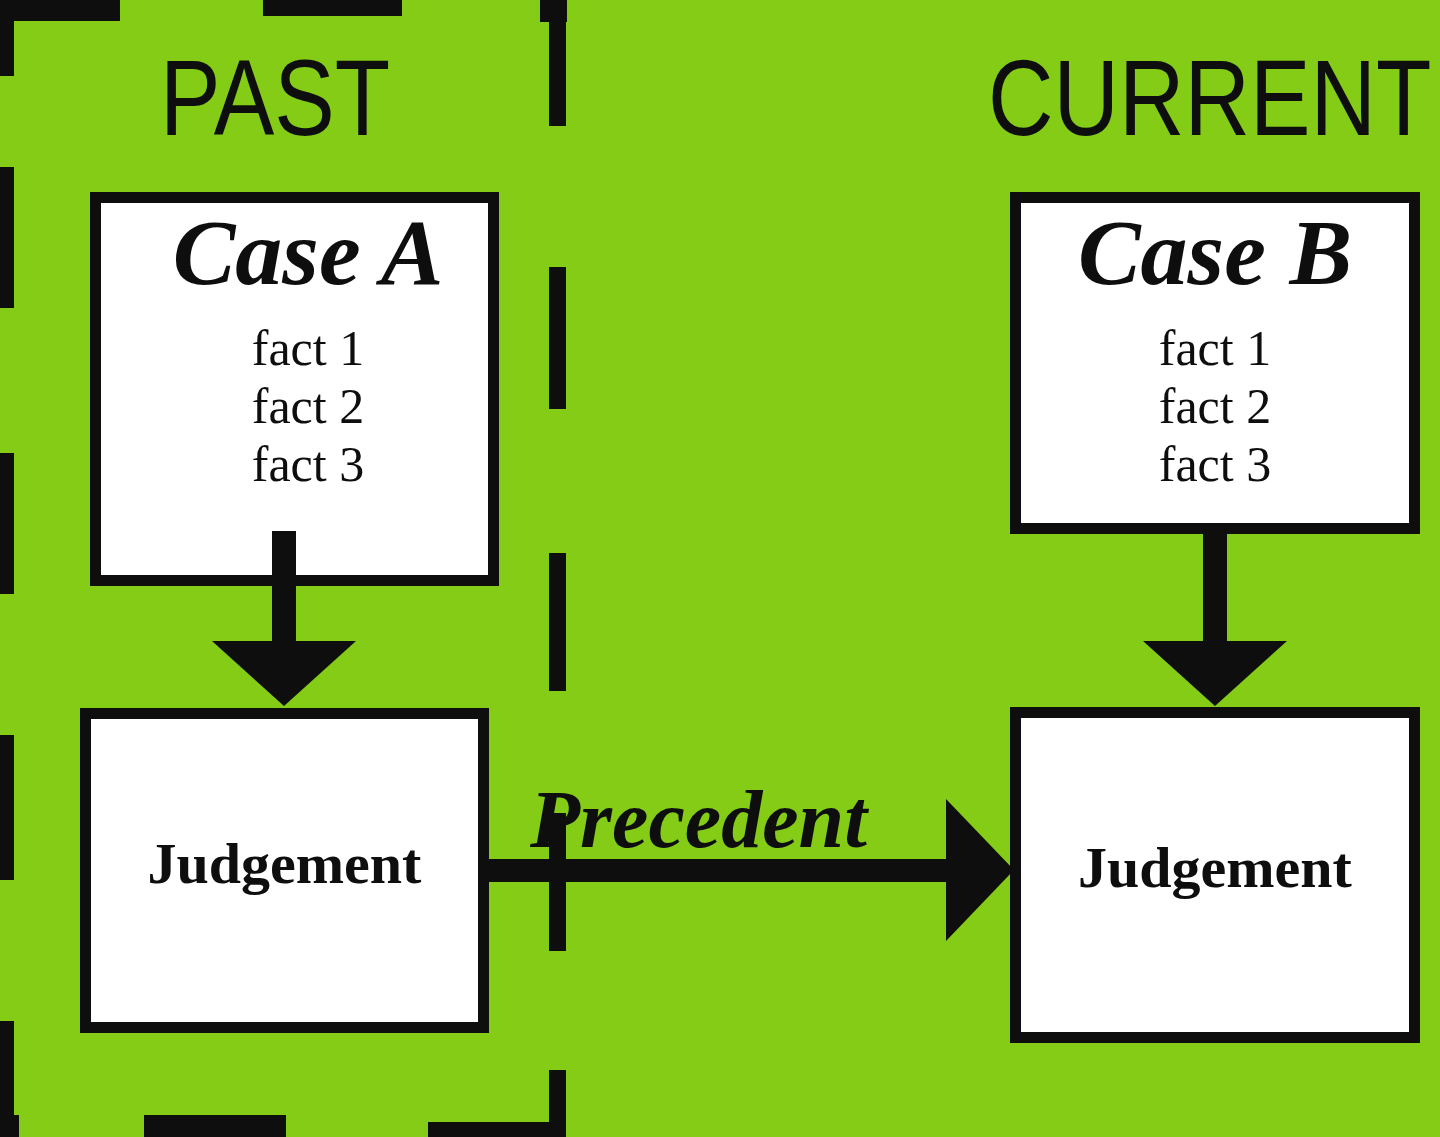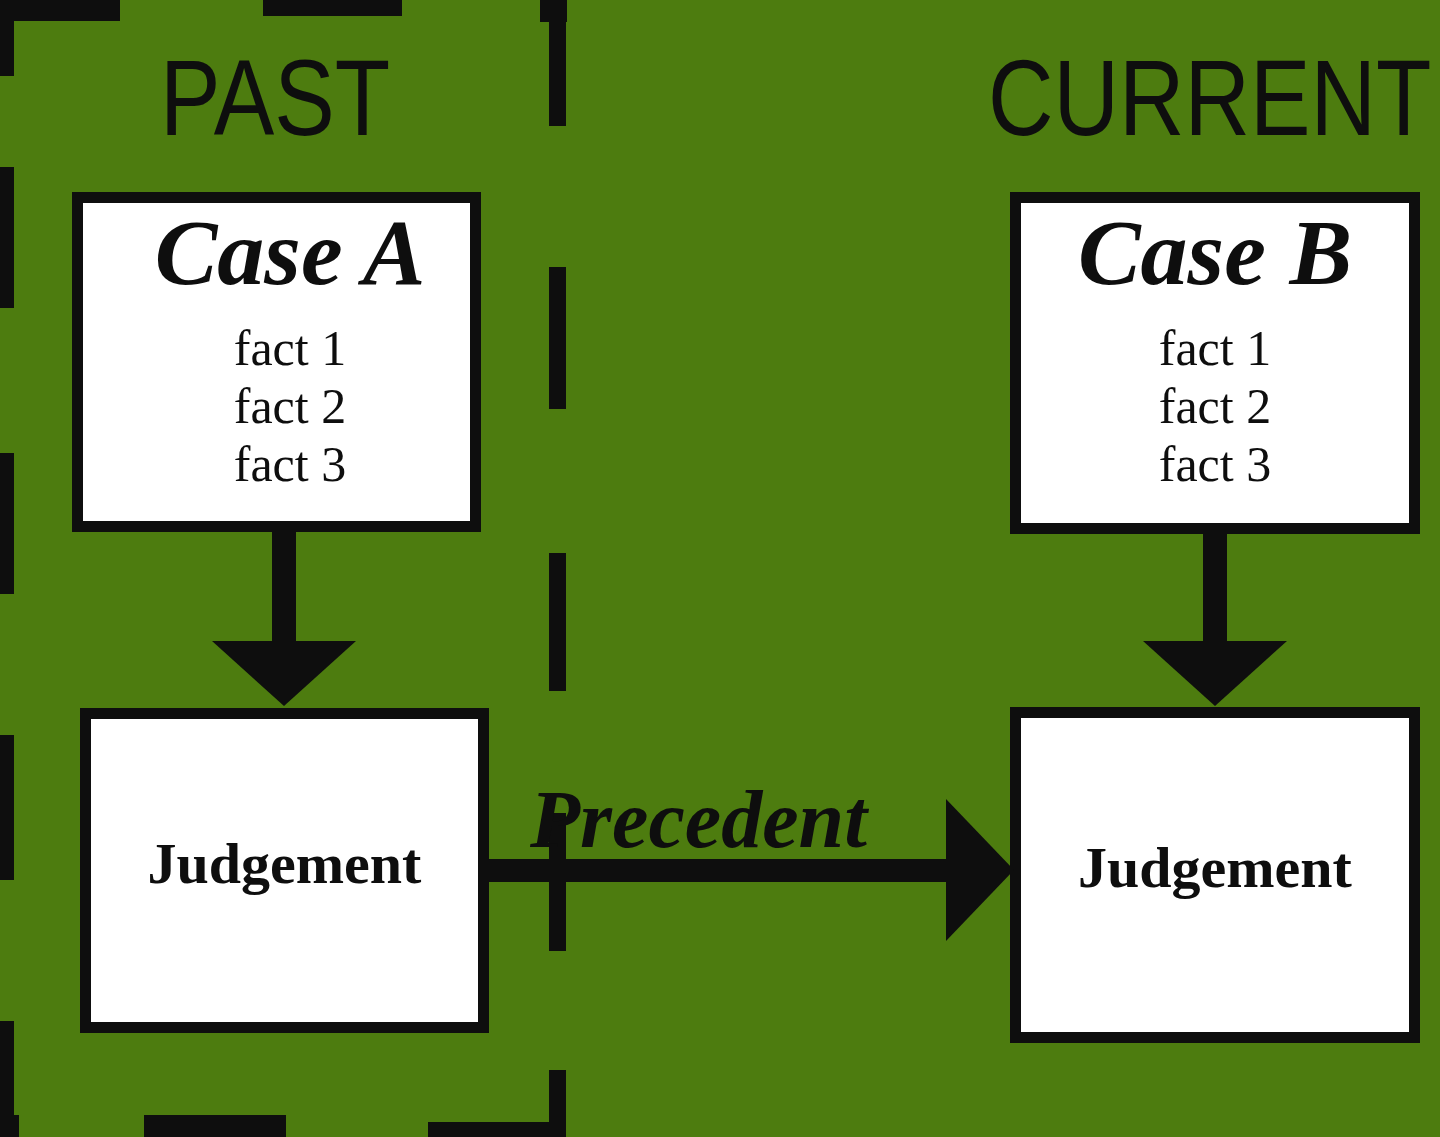--- a/index.html
+++ b/index.html
@@ -1,17 +1,17 @@
 <!DOCTYPE html>
 <html><head>
 <meta charset="utf-8">
 <style>
   html,body{margin:0;padding:0;background:#ffffff;}
   .canvas{
-    position:relative;width:1440px;height:1137px;background:#4d7c0f;
+    position:relative;width:1440px;height:1137px;background:#84cc16;
     overflow:hidden;color:#0e0e0e;
     font-family:"Liberation Serif",serif;
   }
   
   .dash{position:absolute;background:#0e0e0e;}
   
   .zone-label{
     position:absolute;font-family:"Liberation Sans",sans-serif;
     font-size:108px;font-weight:500;line-height:1;white-space:nowrap;
     transform:scaleX(0.84);transform-origin:left top;letter-spacing:0;
@@ -68,21 +68,21 @@
     <div class="dash" style="left:0;top:1021px;width:14px;height:105px;"></div>
 
     <div class="dash" style="left:0;top:1115px;width:19px;height:22px;"></div>
     <div class="dash" style="left:144px;top:1115px;width:142px;height:22px;"></div>
     <div class="dash" style="left:428px;top:1122px;width:138px;height:15px;"></div>
   </div>
 
   <div class="zone-label" style="left:160px;top:44px;">PAST</div>
   <div class="zone-label" style="left:988px;top:44px;">CURRENT</div>
 
-  <div class="box" style="left:72px;top:192px;width:409px;height:340px;padding-left:27px;">
+  <div class="box" style="left:90px;top:192px;width:409px;height:394px;padding-left:27px;">
     <div class="case-title">Case A</div>
     <div class="facts">
       <div>fact 1</div>
       <div>fact 2</div>
       <div>fact 3</div>
     </div>
   </div>
 
   <div class="box" style="left:1010px;top:192px;width:410px;height:342px;">
     <div class="case-title">Case B</div>

